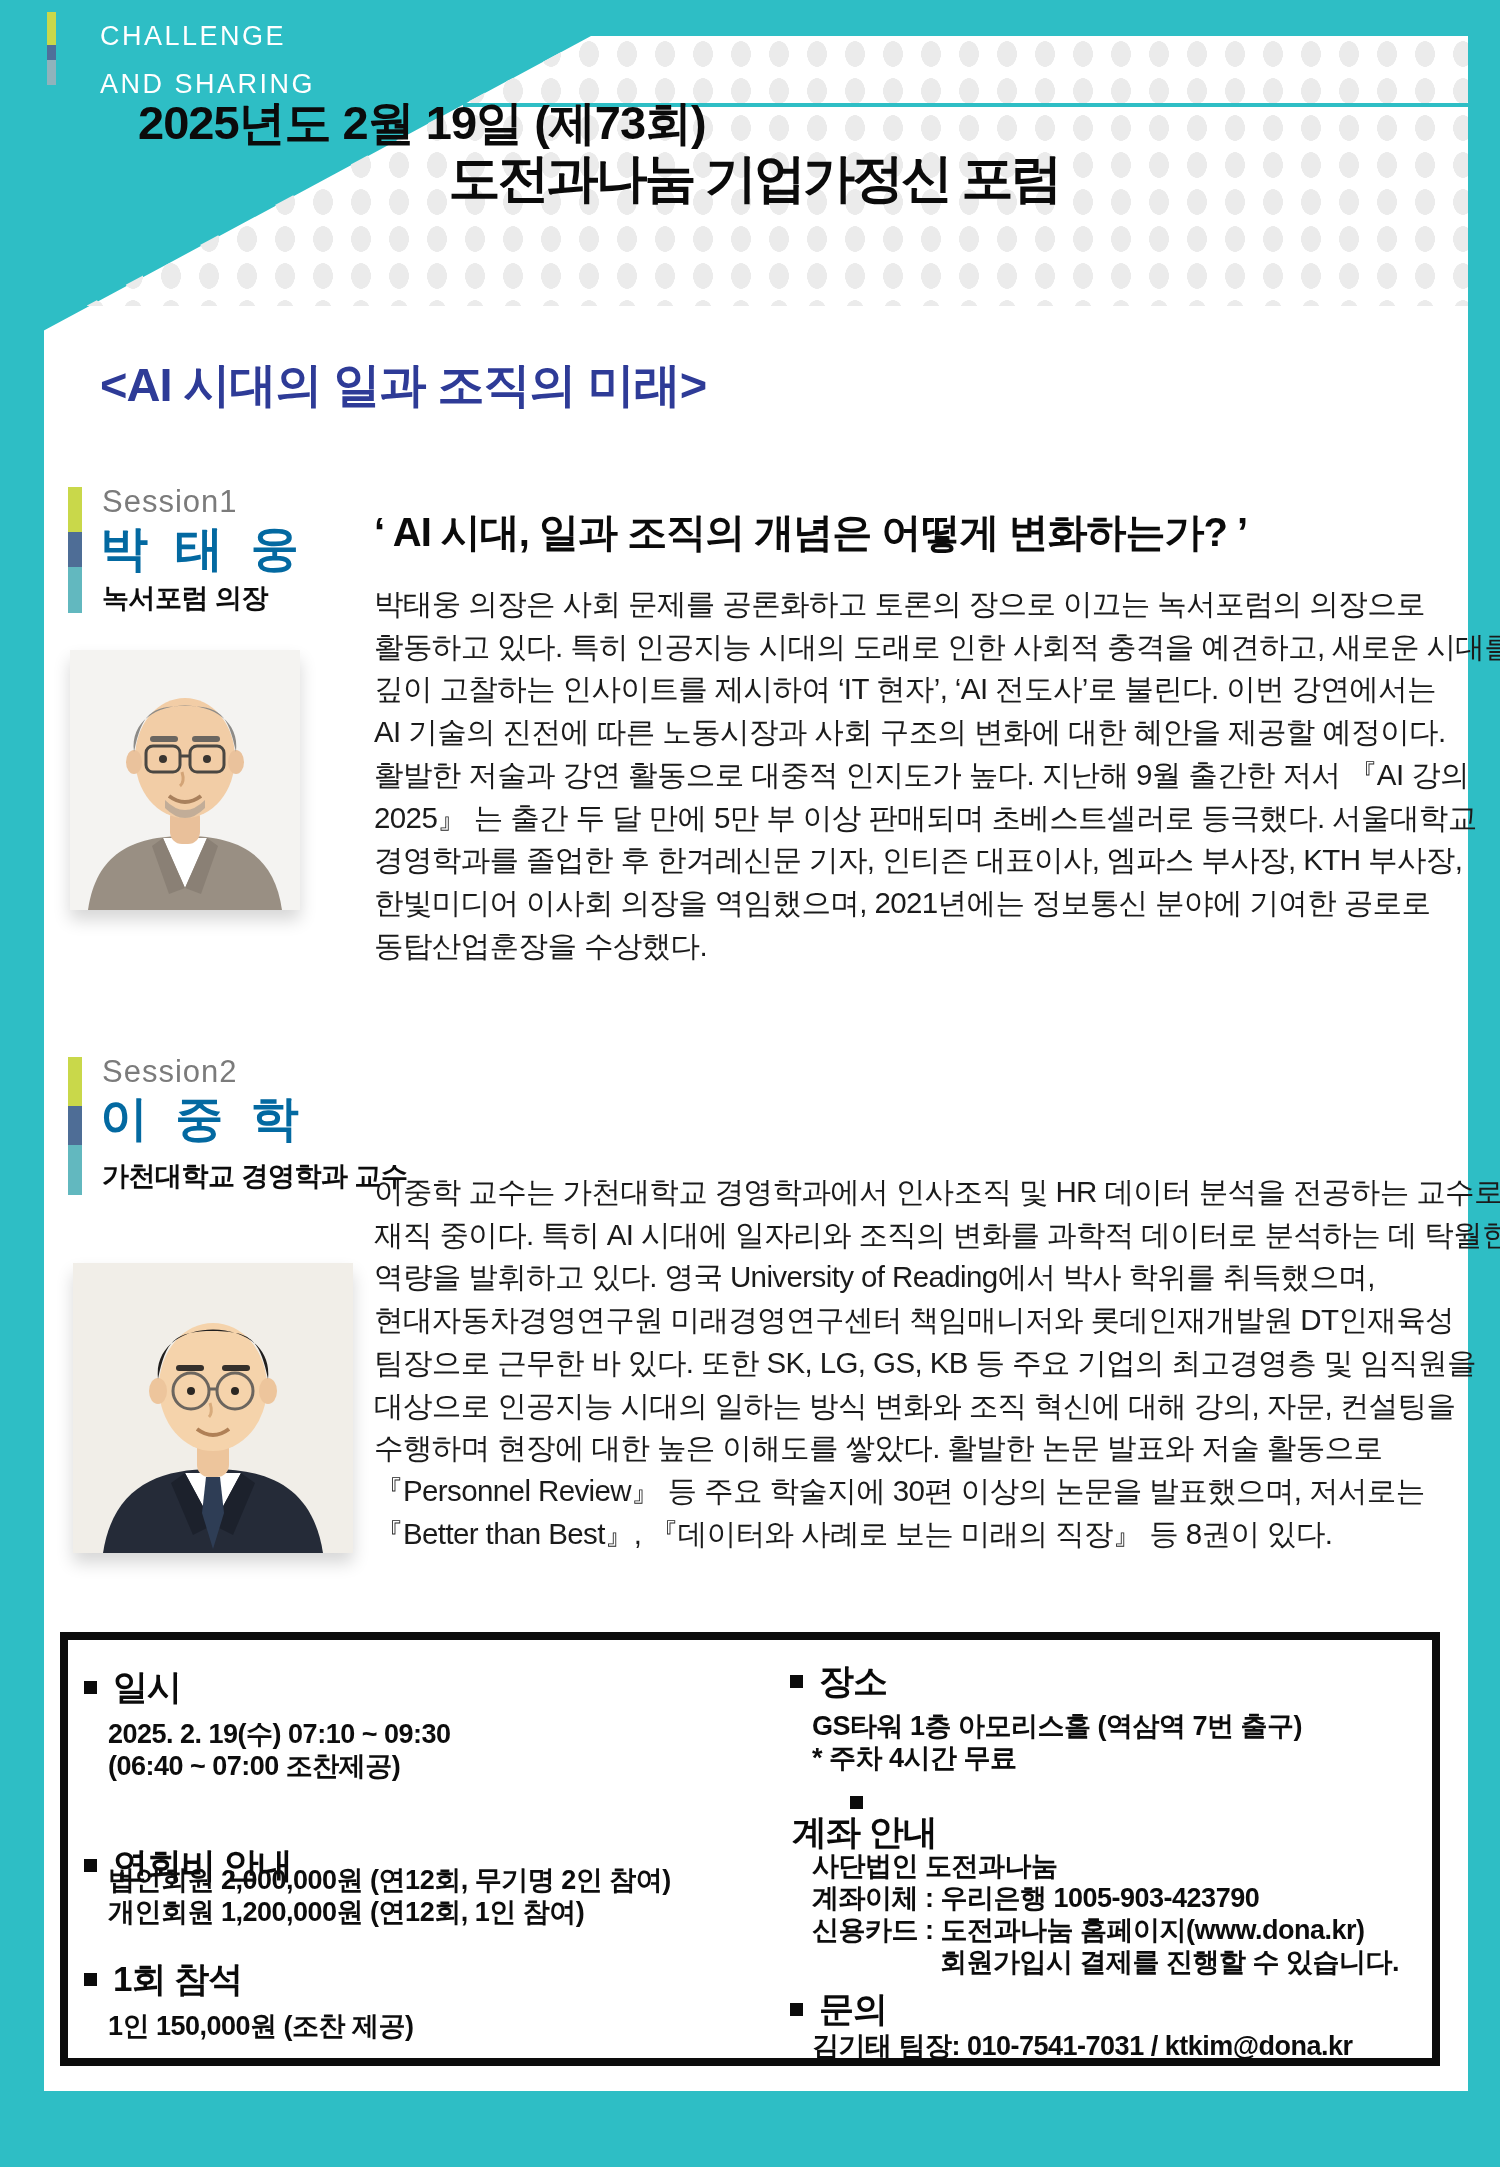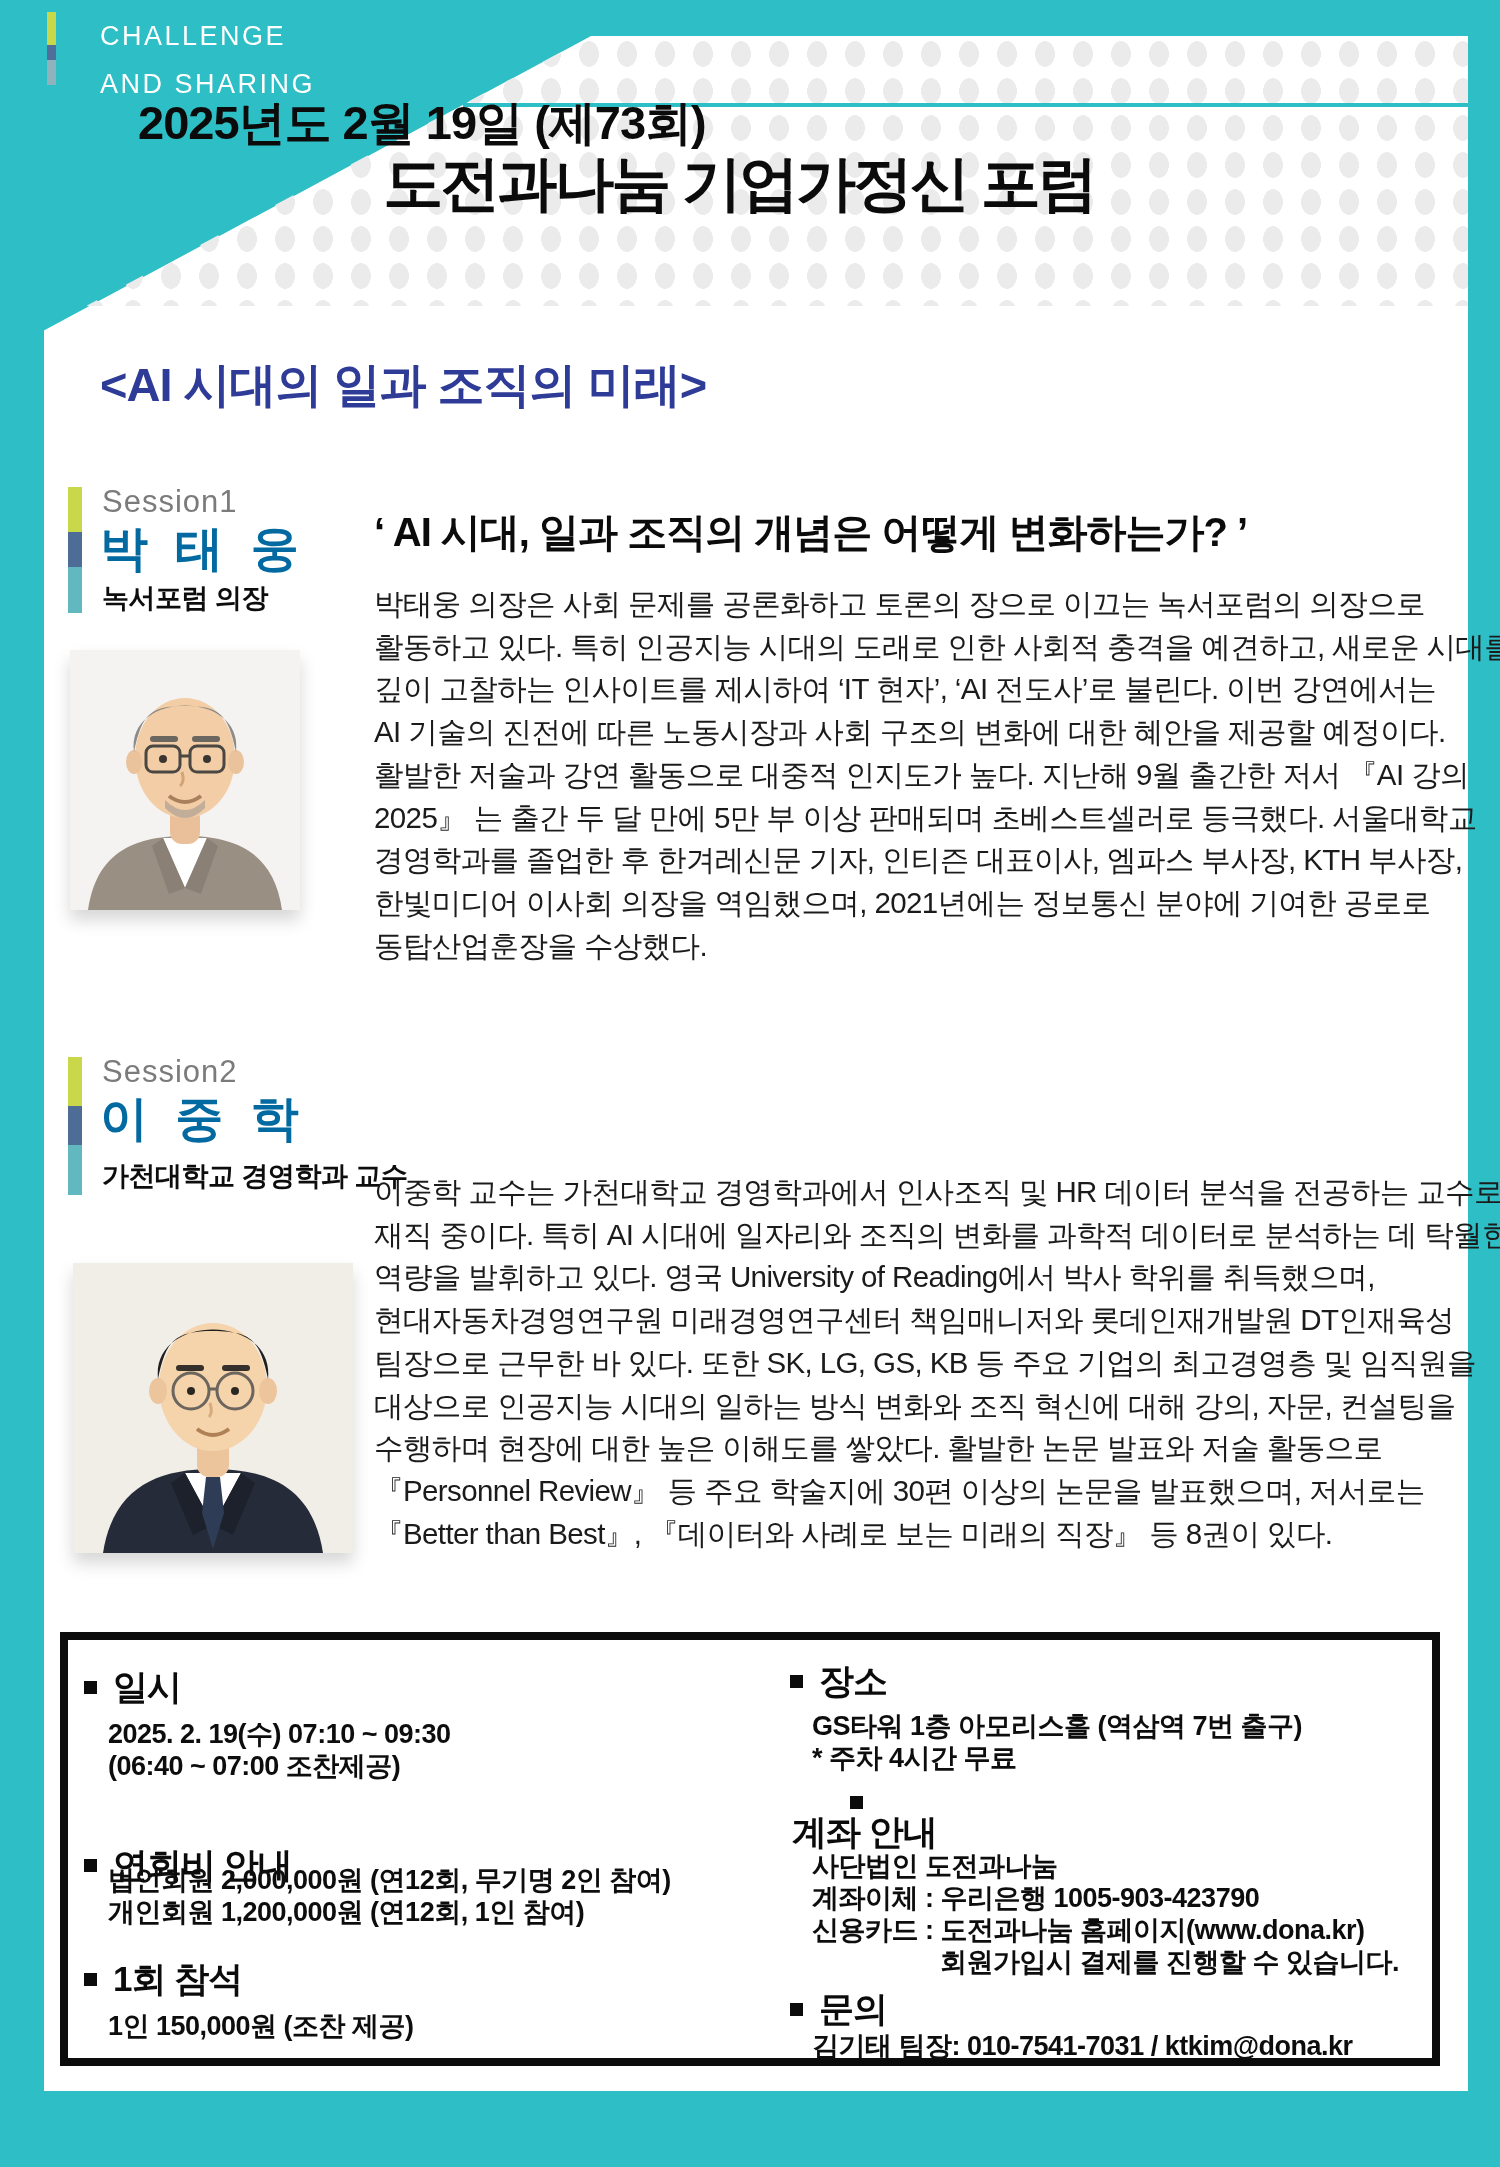--- a/index.html
+++ b/index.html
@@ -18,21 +18,21 @@
   .teal-line{position:absolute;left:463px;top:103px;width:1005px;height:4px;}
 
   .brand{position:absolute;left:47px;top:12px;display:flex;}
   .brand-chips{display:flex;flex-direction:column;width:9px;margin-right:44px;}
   .chip-y{height:33px;background:var(--accent-yellow,#c9d84a);}
   .chip-s{height:15px;background:var(--chip-slate,#4f6f9a);}
   .chip-p{height:25px;background:var(--chip-pale,#8fb3bc);}
   .brand-text{font-size:27px;line-height:48px;color:#ffffff;letter-spacing:2.5px;font-weight:400;}
 
   .date-line{position:absolute;left:138px;top:92px;font-size:47px;font-weight:900;letter-spacing:-1px;color:#0b0b0b;}
-  .main-title{position:absolute;left:89px;width:1300px;top:144px;font-size:60px;font-weight:900;
+  .main-title{position:absolute;left:104px;width:1300px;top:144px;font-size:52px;font-weight:900;
       letter-spacing:-3px;text-align:center;color:#0b0b0b;}
   .subtitle{position:absolute;left:100px;width:1300px;top:354px;font-size:47px;font-weight:800;
       letter-spacing:-1px;text-align:left;color:var(--indigo,#2e3b97);}
 
   .marker{position:absolute;left:68px;width:14px;display:flex;flex-direction:column;}
   #s1-marker{top:487px;height:126px;}
   #s2-marker{top:1057px;height:138px;}
   .seg-y{background:var(--accent-yellow,#c9d84a);flex:45;}
   .seg-s{background:var(--accent-slate,#4e6d96);flex:35;}
   .seg-t{background:var(--accent-soft-teal,#62b8bf);flex:46;}

